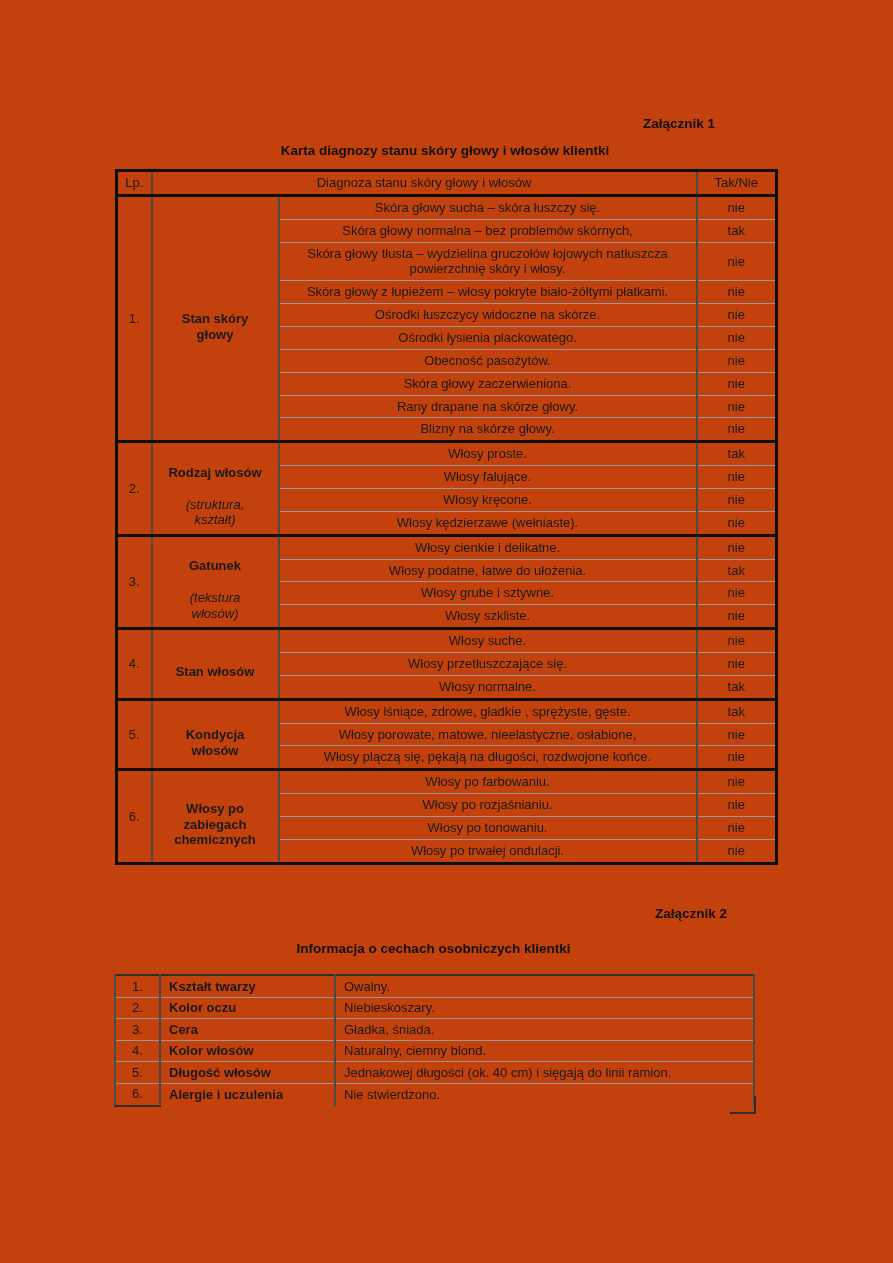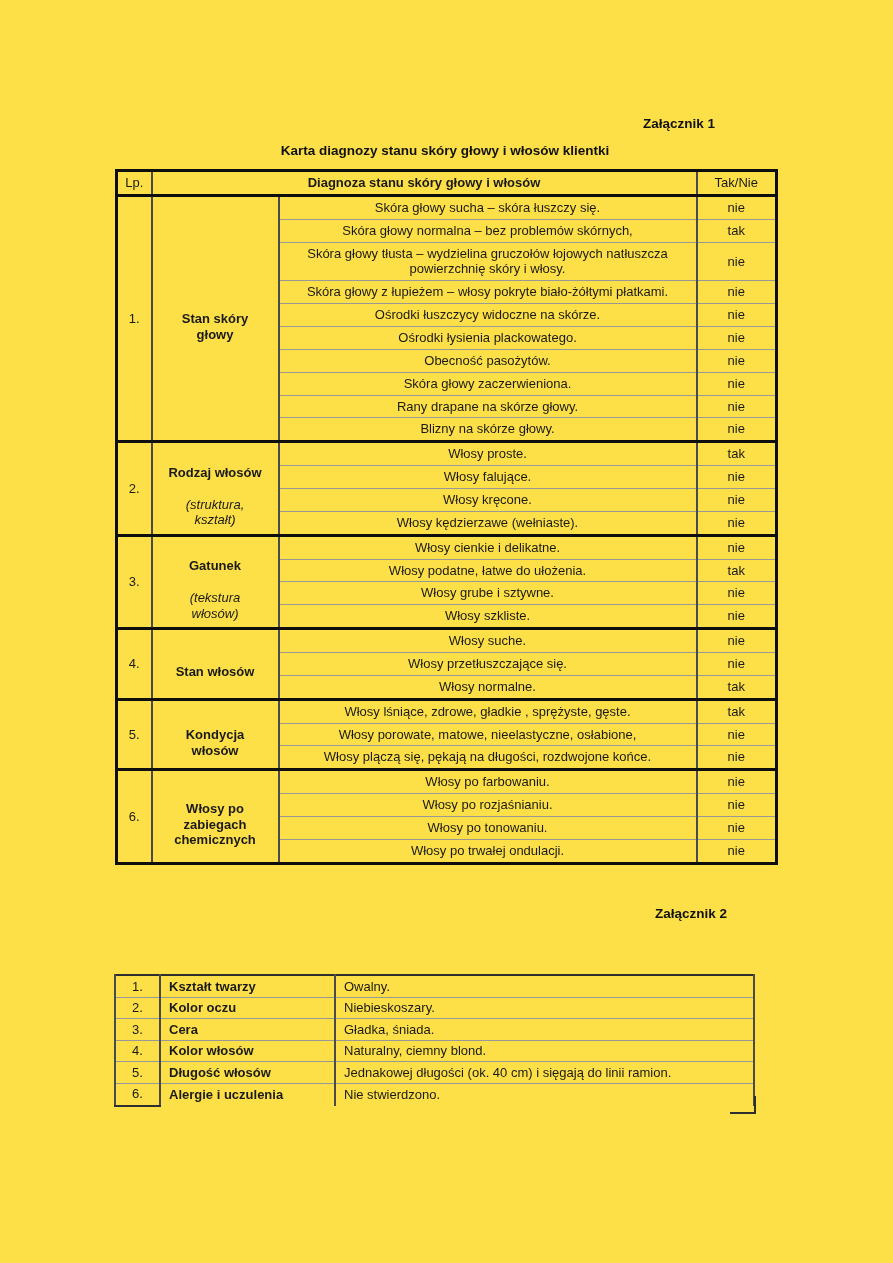--- a/index.html
+++ b/index.html
@@ -2,21 +2,21 @@
 <html lang="pl"><head>
 <meta charset="utf-8">
 <style>
   html,body{margin:0;padding:0;background:#ffffff;}
   body{
     width:893px;height:1263px;
     font-family:"Liberation Sans","DejaVu Sans",sans-serif;
     color:#1a1a1a;
     -webkit-font-smoothing:antialiased;
   }
-  .page{position:relative;width:893px;height:1263px;background:#fde047;overflow:hidden;}
+  .page{position:relative;width:893px;height:1263px;background:#c2410c;overflow:hidden;}
 
   .attachment-label{
     position:absolute;
     font-size:13.5px;font-weight:bold;color:#111;
     white-space:nowrap;
   }
   #attachment1{top:116px;right:178px;}
   #attachment2{top:906px;right:166px;margin-left:22px;}
 
   .doc-title{
@@ -41,21 +41,21 @@
     border-bottom:1px solid #989898;
     font-size:13px;line-height:1.22;
     overflow:hidden;
   }
   #table1 thead th{
     border-bottom:3px solid #0e0e0e;
     padding:3px 4px;
     font-size:13px;
   }
   #table1 thead th.h-lp,#table1 thead th.h-ans{font-weight:normal;margin-top:32px;}
-  #table1 thead th.h-diag{font-weight:bold;}
+  #table1 thead th.h-diag{font-weight:normal;}
   #table1 tr.section-start td{border-top:3px solid #0e0e0e;}
   #table1 td.lp{
     text-align:center;vertical-align:middle;padding:2px;
   }
   #table1 td.cat{
     text-align:center;vertical-align:middle;
     font-weight:bold;padding:2px 6px;
   }
   .cat-title,.cat-sub{display:block;white-space:pre-line;margin-top:16px;}
   .cat-sub{font-weight:normal;font-style:italic;}
@@ -257,20 +257,21 @@
         </tr>
         <tr>
           <td class="desc">Włosy po trwałej ondulacji.</td>
           <td class="ans">nie</td>
         </tr>
       </tbody>
   </table>
 
   <div id="attachment2" class="attachment-label">Załącznik 2</div>
 
+  <div id="title2" class="doc-title">Informacja o cechach osobniczych klientki</div>
 
   <div id="t2wrap">
     <table id="table2">
       <colgroup>
         <col style="width:45px">
           <col style="width:175px">
           <col style="width:419px">
       </colgroup>
       <tbody id="t2body">
           <tr>

